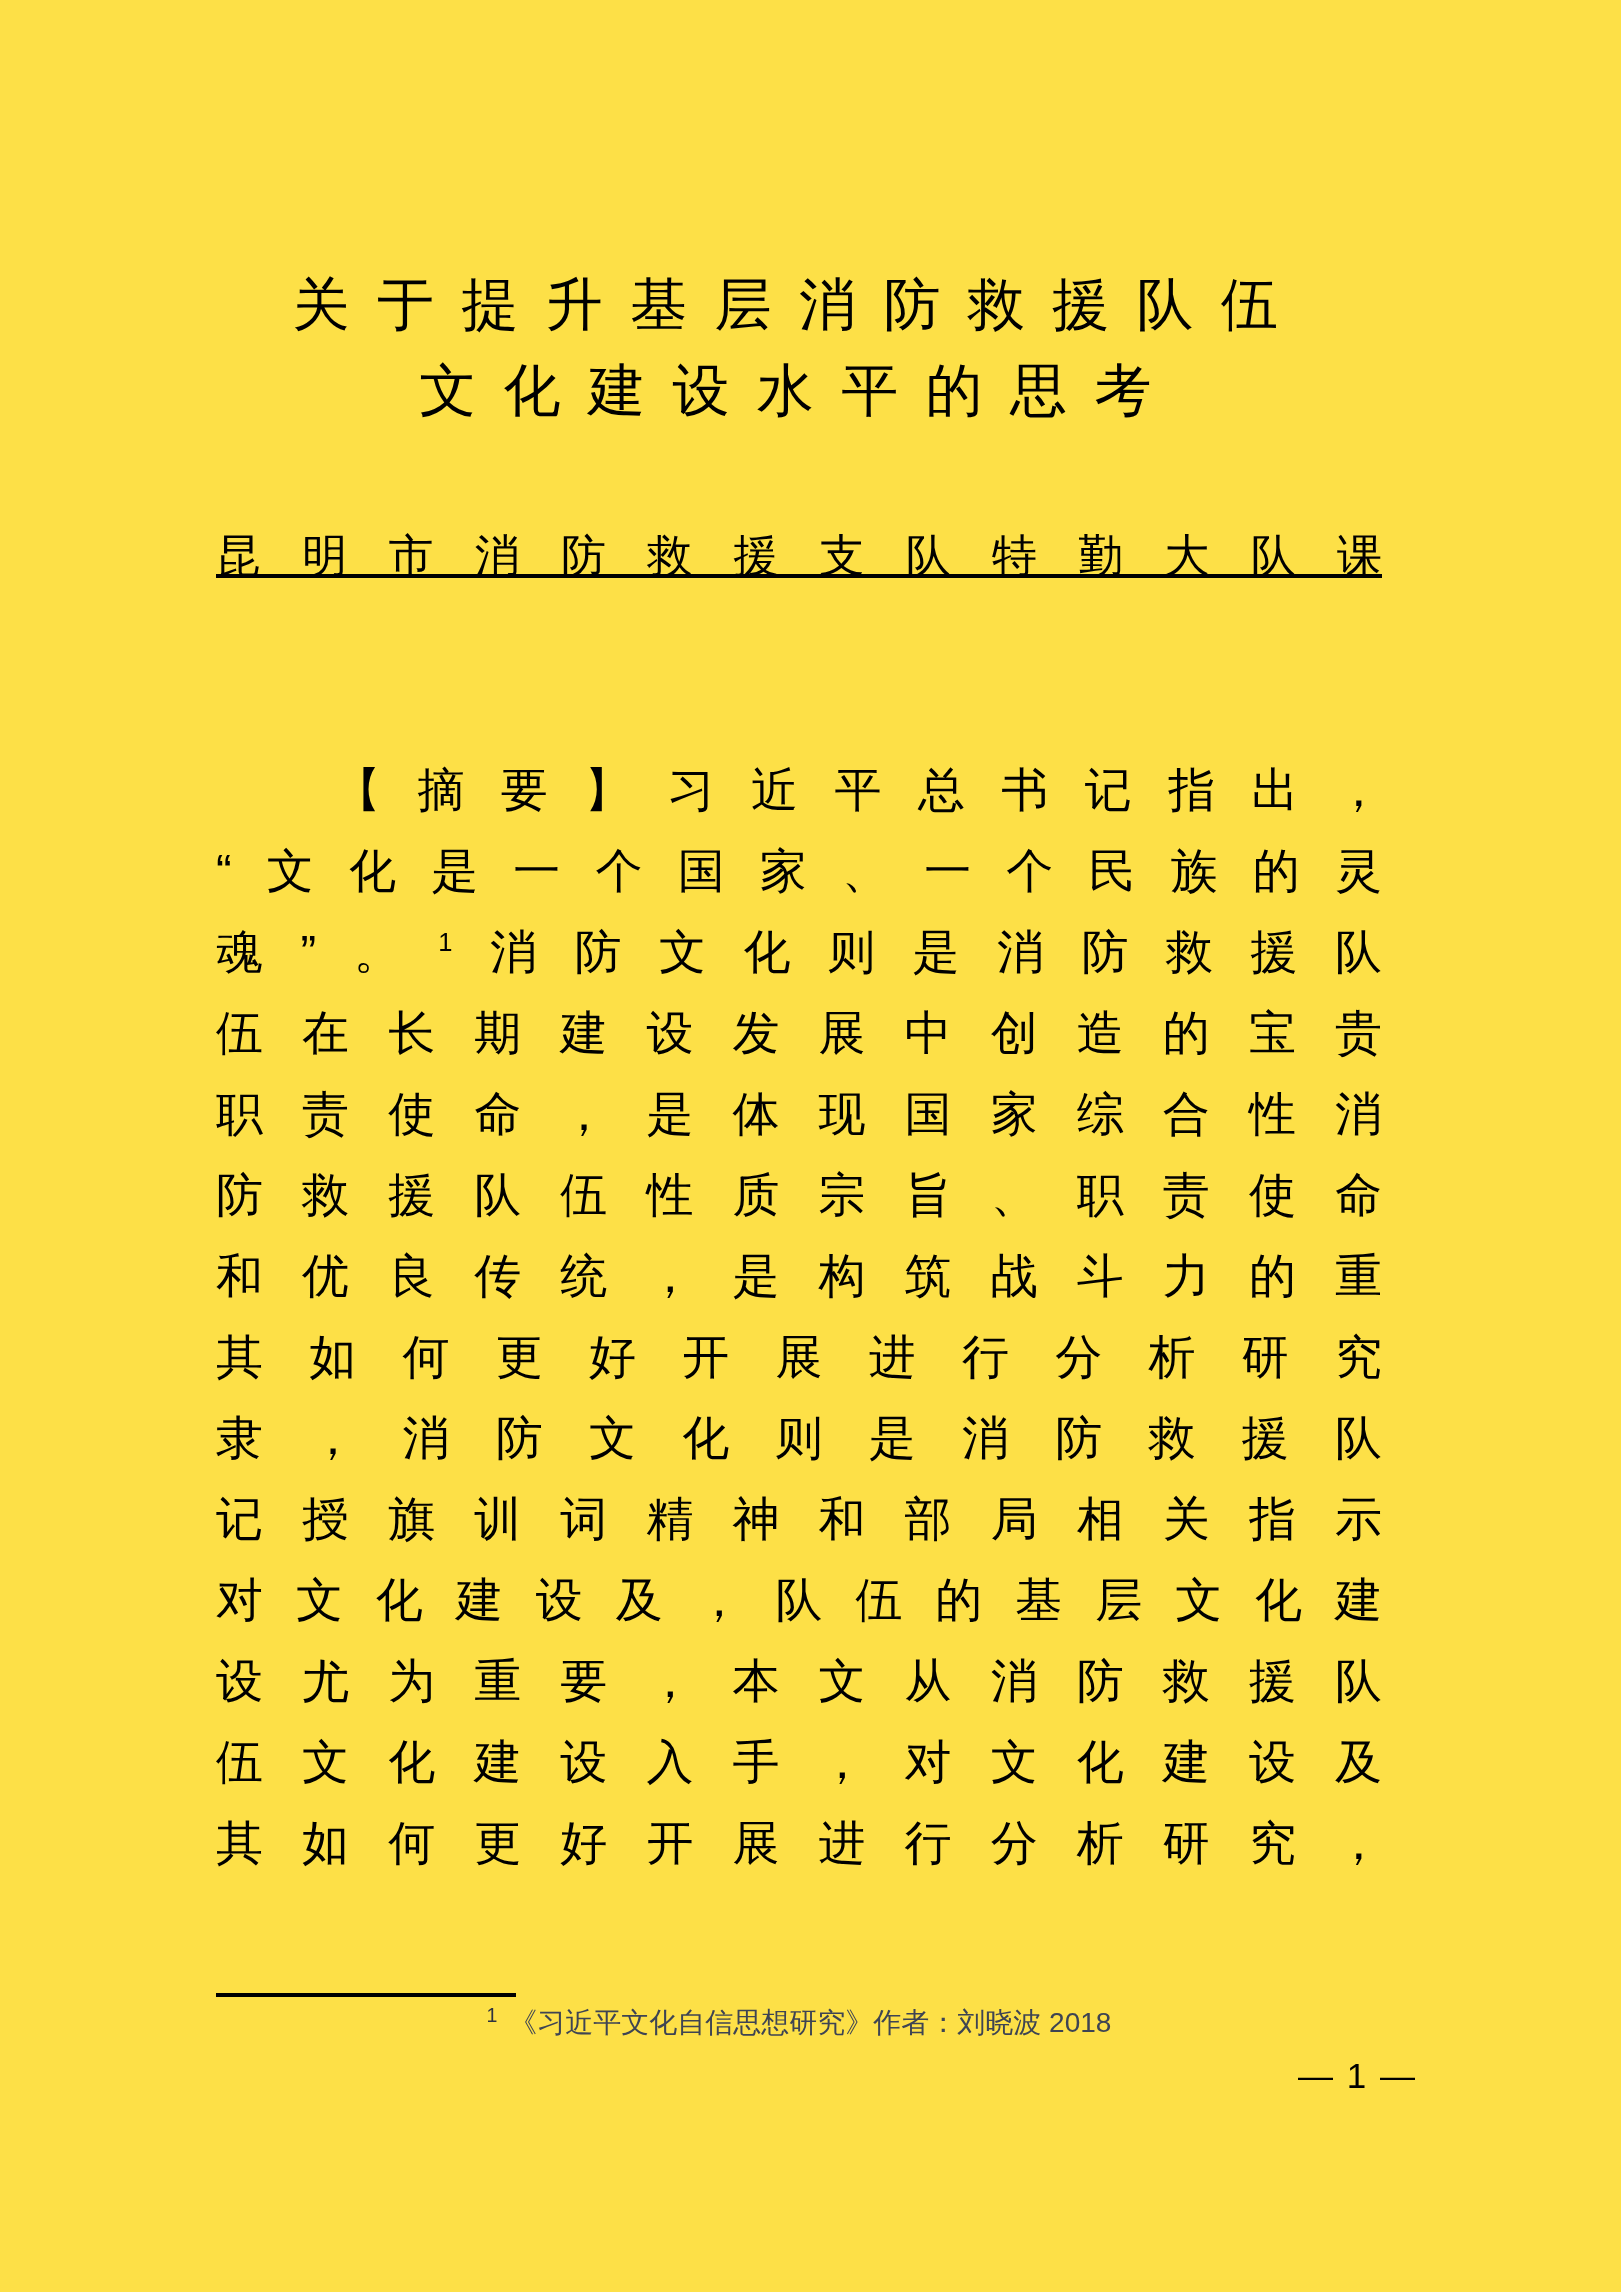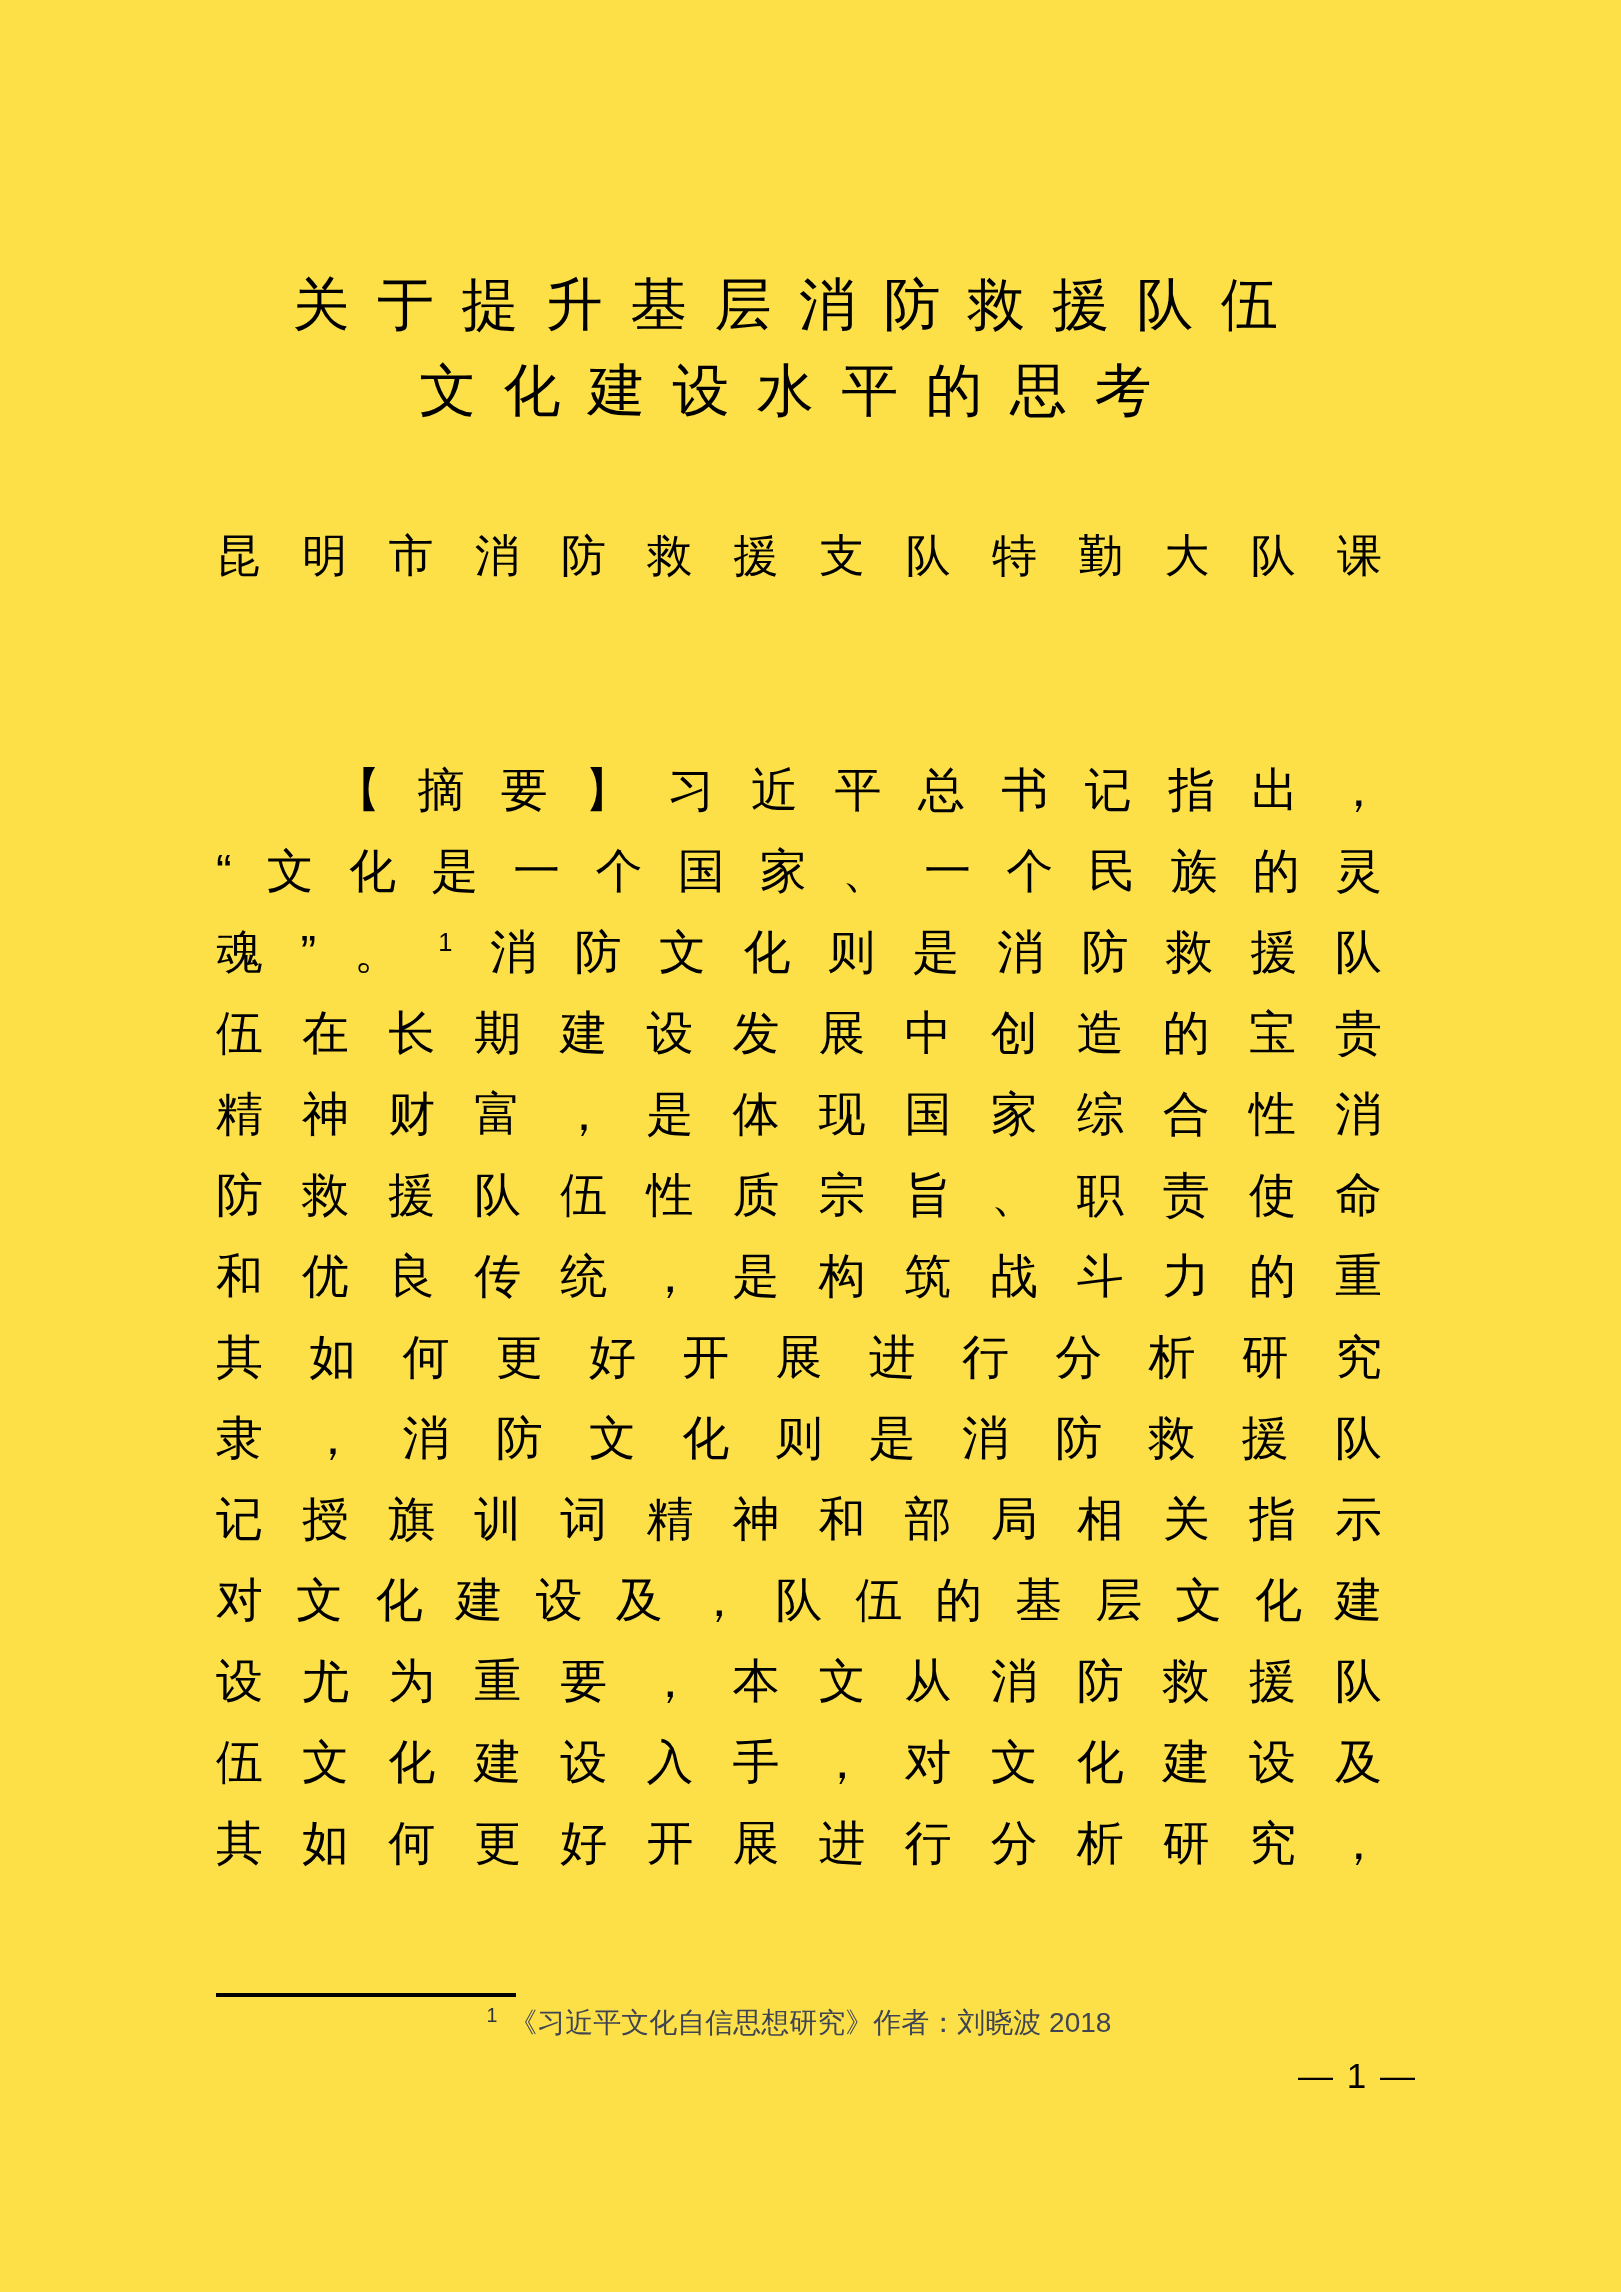--- a/index.html
+++ b/index.html
@@ -13,21 +13,21 @@
   }
   .title{
     position:absolute;left:216px;width:1166px;top:261px;
     font-size:57px;line-height:86px;font-weight:400;
     letter-spacing:27.4px;text-align:center;white-space:nowrap;
   }
   .authors{
     position:absolute;left:216px;width:1166px;top:519px;
     font-size:45px;line-height:74px;
   }
-  .authors .a1{text-align:justify;text-align-last:justify;text-justify:inter-character;}
+  .authors .a1{text-align:justify;text-align-last:justify;text-justify:inter-character;text-decoration:underline;}
   .authors .a2{letter-spacing:29px;}
   .abstract{
     position:absolute;left:216px;width:1166px;top:749px;
     font-size:47px;line-height:81px;
   }
   .abstract .line{
     text-align:justify;text-align-last:justify;text-justify:inter-character;
   }
   .abstract .indent{text-indent:118px;}
   sup.ref{
@@ -64,21 +64,21 @@
 
   <div class="authors">
     <div class="a1">昆明市消防救援支队特勤大队课</div>
   </div>
 
   <div class="abstract">
     <div class="line indent">【摘要】习近平总书记指出，</div>
     <div class="line">“文化是一个国家、一个民族的灵</div>
     <div class="line"><span>魂”。</span><sup class="ref">1</sup><span>消防文化则是消防救援队</span></div>
     <div class="line">伍在长期建设发展中创造的宝贵</div>
-    <div class="line">精神财富，是体现国家综合性消</div>
+    <div class="line">职责使命，是体现国家综合性消</div>
     <div class="line">防救援队伍性质宗旨、职责使命</div>
     <div class="line">和优良传统，是构筑战斗力的重</div>
     <div class="line">其如何更好开展进行分析研究</div>
     <div class="line">隶，消防文化则是消防救援队</div>
     <div class="line">记授旗训词精神和部局相关指示</div>
     <div class="line">对文化建设及，队伍的基层文化建</div>
     <div class="line">设尤为重要，本文从消防救援队</div>
     <div class="line">伍文化建设入手，对文化建设及</div>
     <div class="line">其如何更好开展进行分析研究，</div>
   </div>

